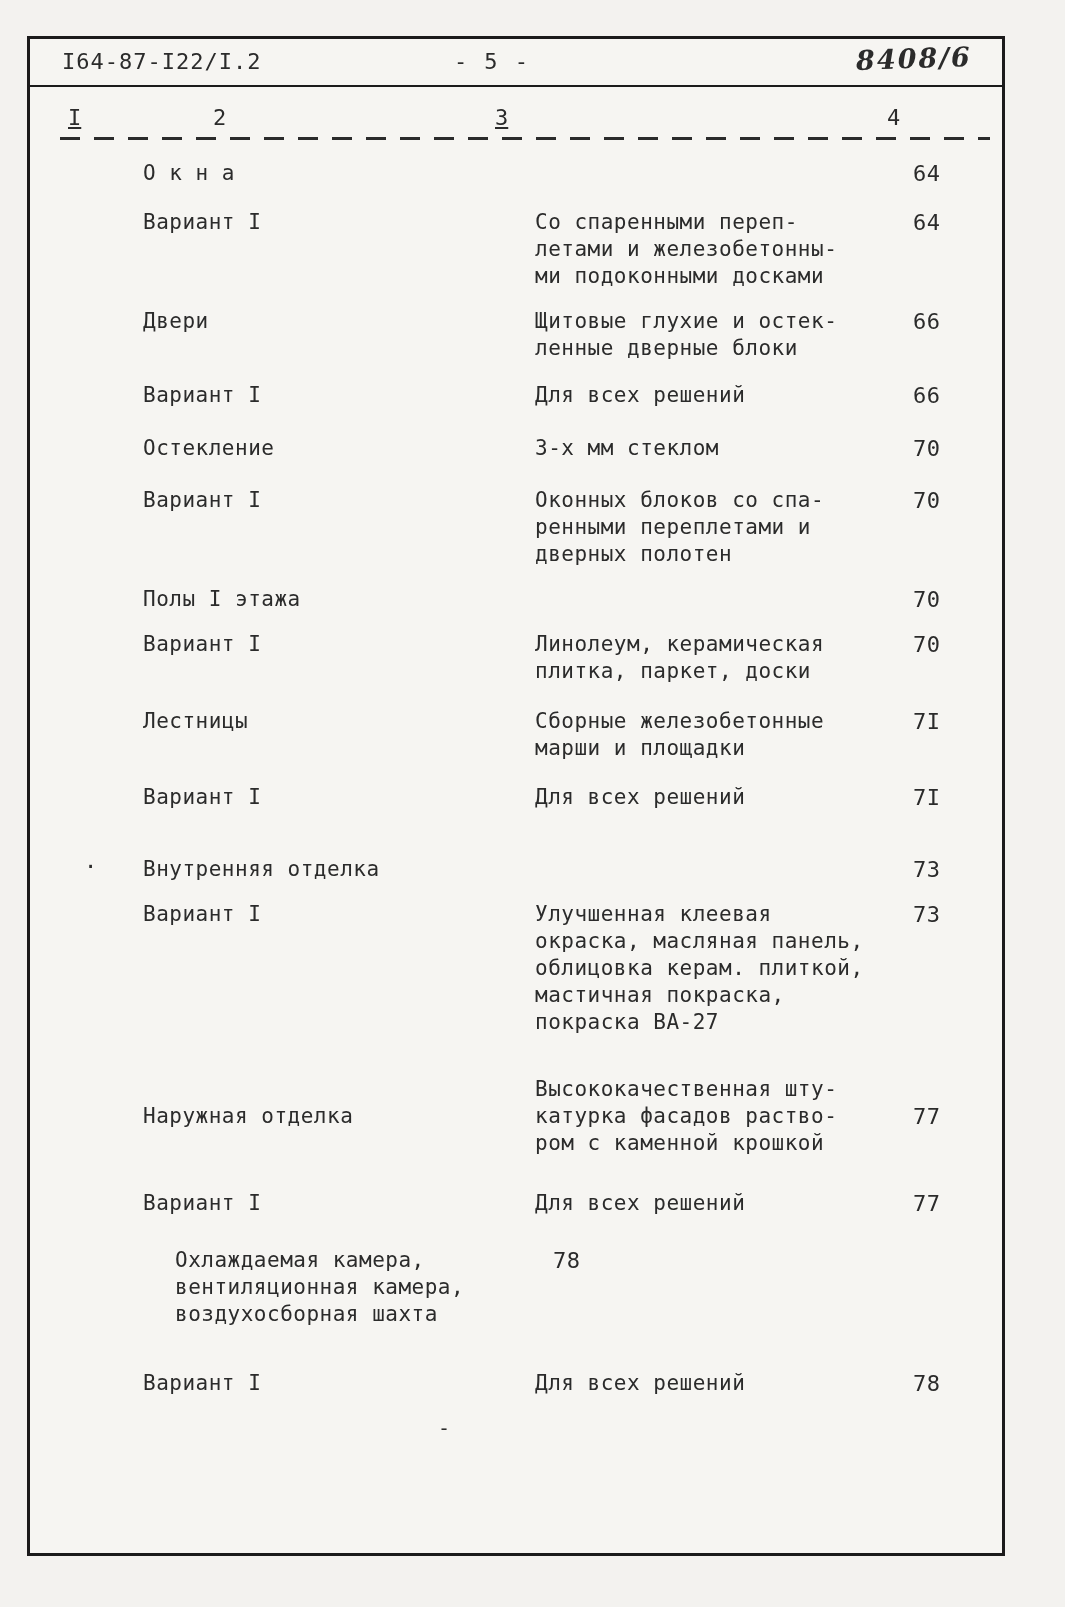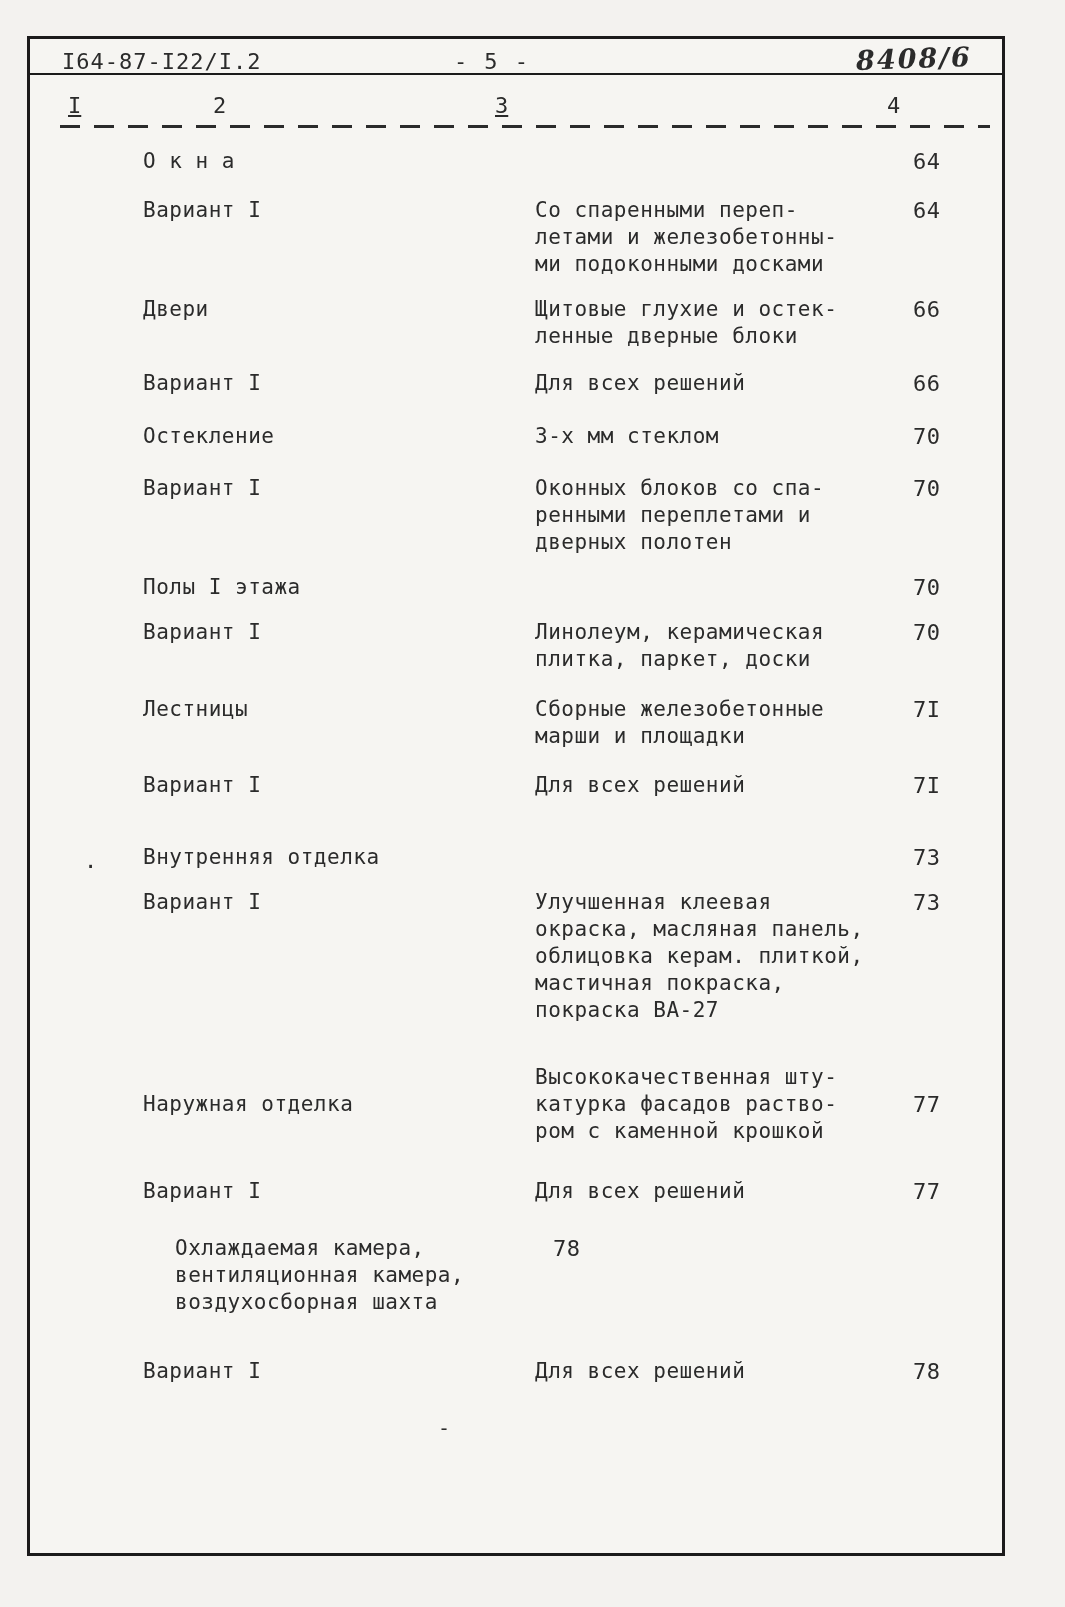--- a/index.html
+++ b/index.html
@@ -21,21 +21,21 @@
     top: 36px;
     width: 978px;
     height: 1520px;
     border: 3px solid #1b1b1b;
     background: #f6f5f2;
     box-sizing: border-box;
   }
   .doc-header {
     display: flex;
     align-items: flex-start;
-    height: 36px;
+    height: 48px;
     border-bottom: 2px solid #1b1b1b;
     padding: 10px 30px 0 32px;
     box-sizing: border-box;
     font-size: 22px;
   }
   .doc-number {
     width: 300px;
     letter-spacing: 1px;
     white-space: nowrap;
   }

